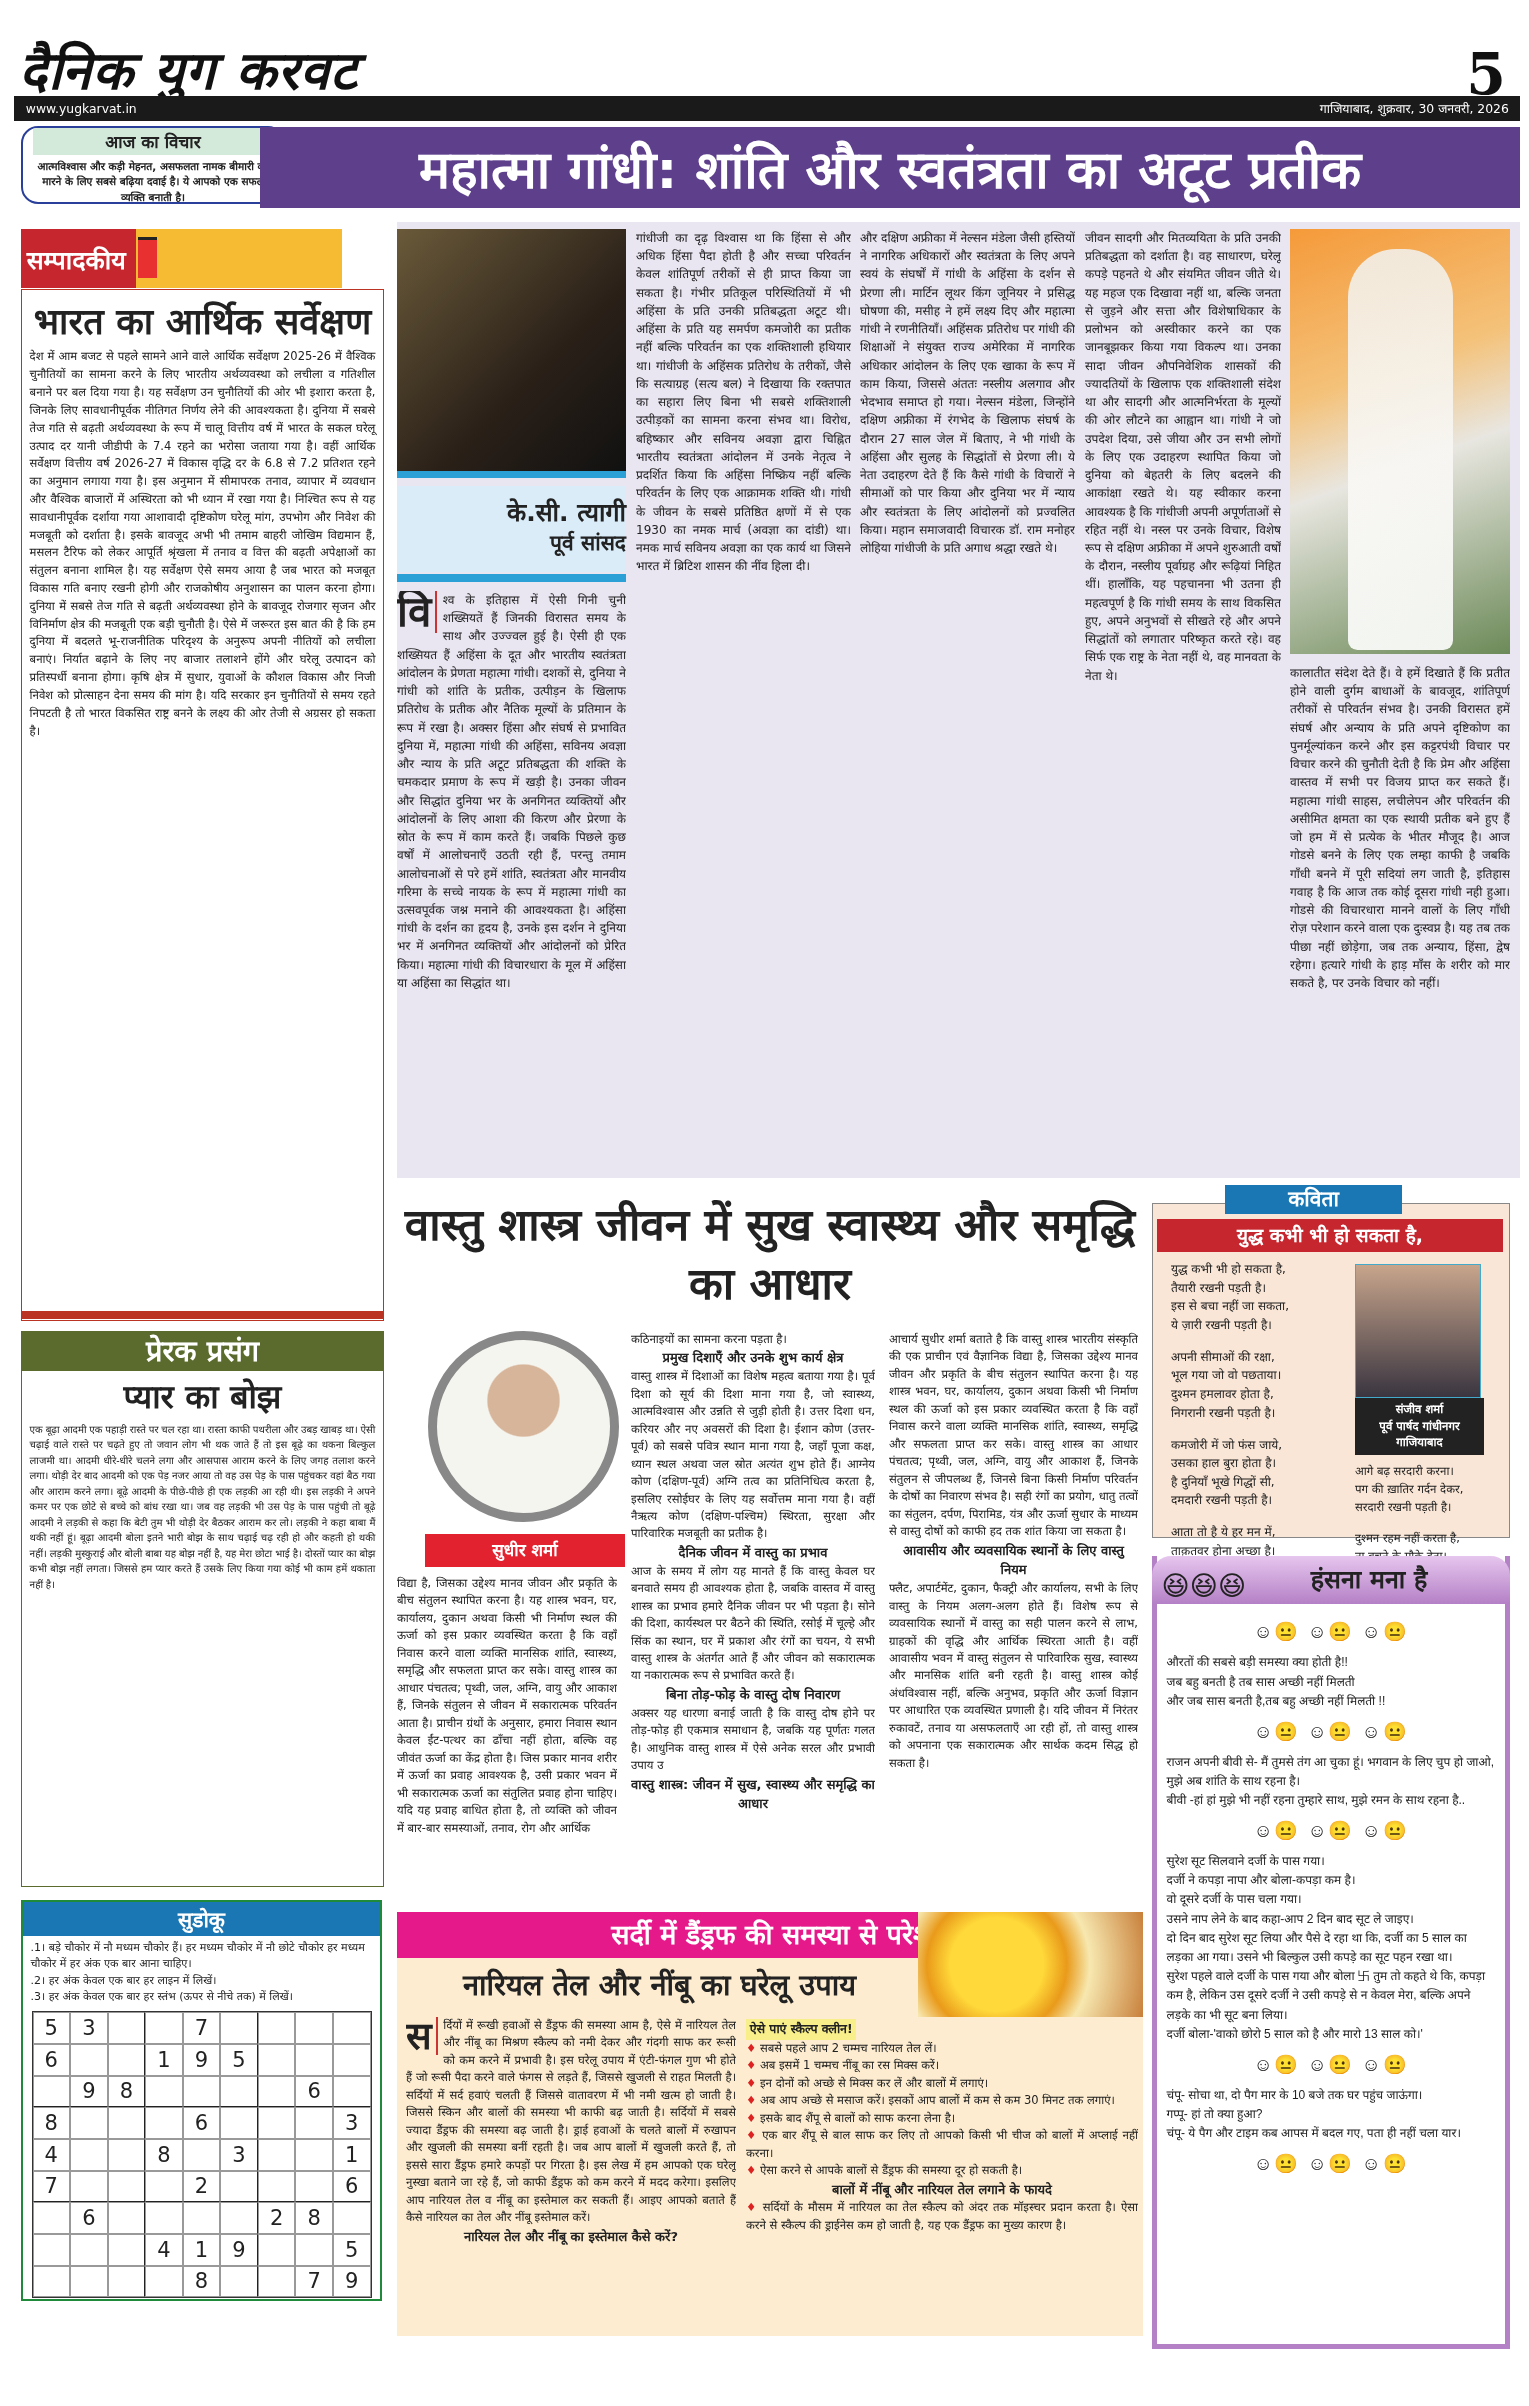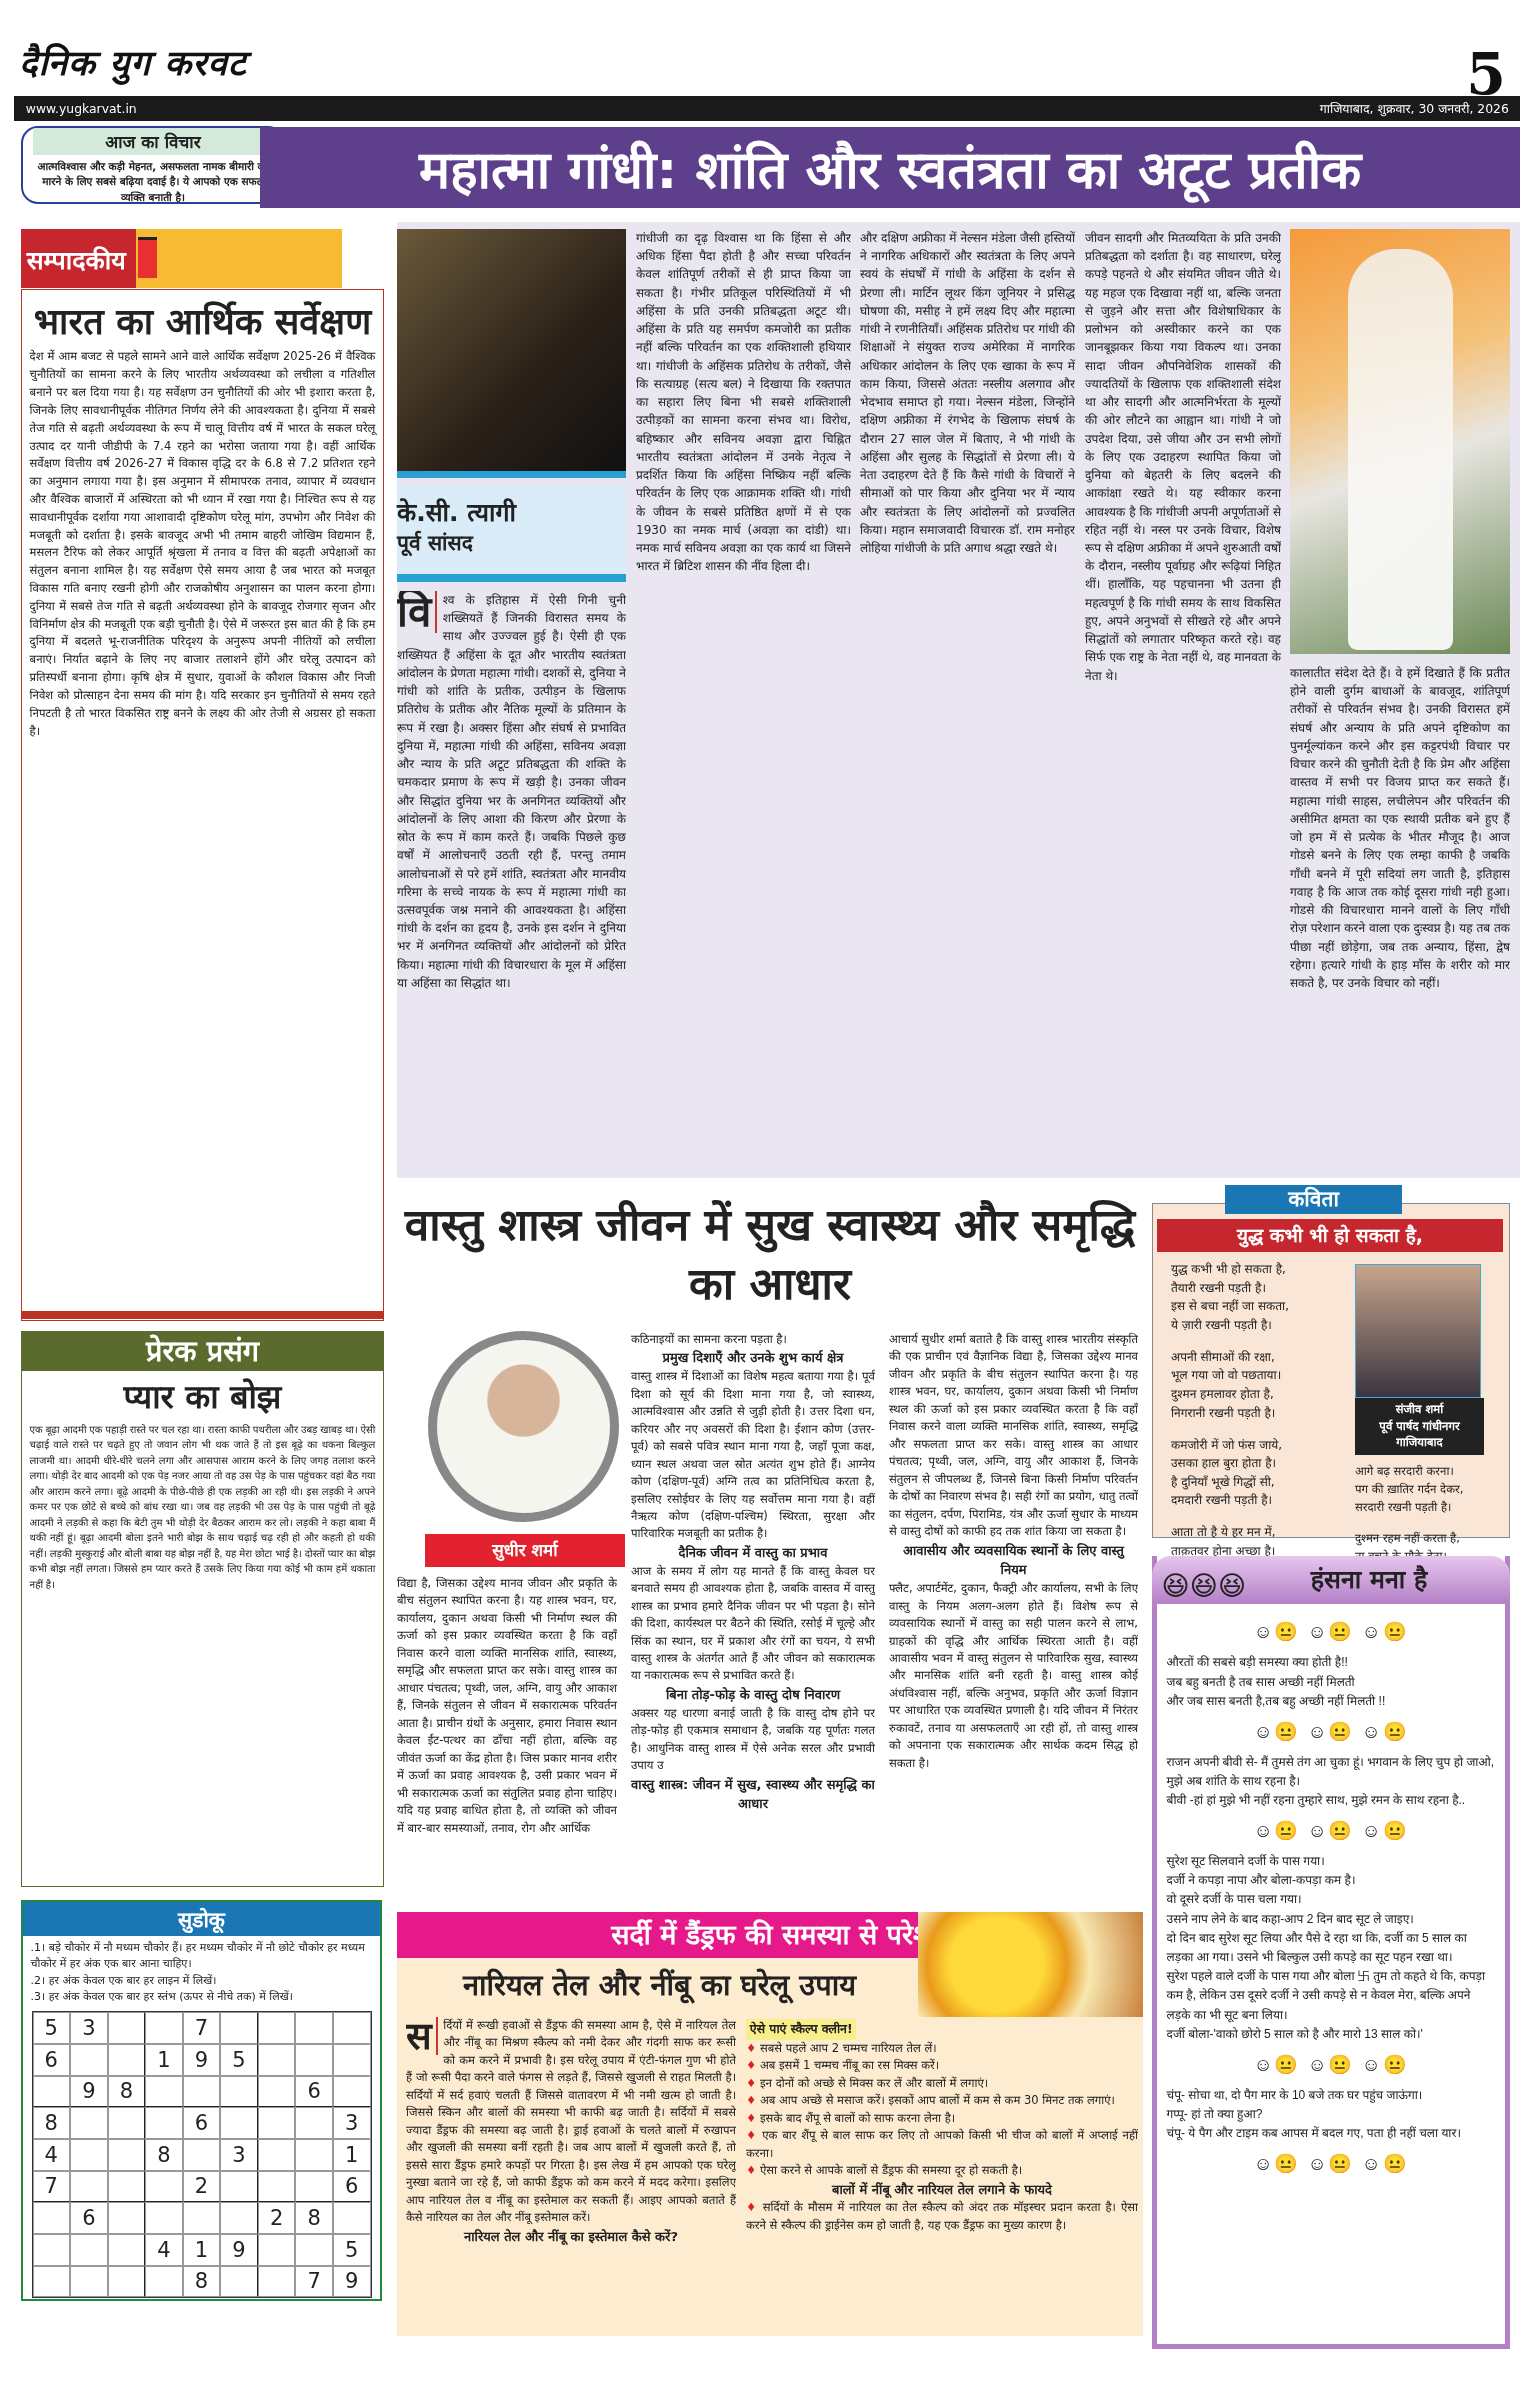--- a/index.html
+++ b/index.html
@@ -1,18 +1,18 @@
 <!DOCTYPE html>
 <html><head>
 <meta charset="utf-8">
 <style>
 *{box-sizing:border-box;margin:0;padding:0}
 body{width:1529px;height:2407px;background:#fff;font-family:"DejaVu Sans",sans-serif;color:#222;position:relative;overflow:hidden}
 .abs{position:absolute}
-.masthead-title{left:19px;top:38px;font-size:35px;font-weight:bold;color:#111;font-style:italic;letter-spacing:1px}
+.masthead-title{left:19px;top:32px;font-size:53px;font-weight:bold;color:#111;font-style:italic;letter-spacing:1px}
 .page-no{right:23px;top:40px;font-size:57px;font-weight:bold;font-family:"DejaVu Serif",serif;color:#111}
 .topbar{left:14.3px;top:96px;width:1506px;height:25px;background:#1a1a1a;color:#fff;font-size:12.4px;display:flex;justify-content:space-between;align-items:center;padding:0 11.5px}
 .vichar{left:21px;top:126px;width:264px;height:78px;border:2.9px solid #2a3f9a;border-radius:17px;background:#fff;overflow:hidden}
 .vichar-head{background:#d3eadb;margin:0 9.6px;text-align:center;font-size:17px;font-weight:bold;padding:1.9px 0}
 .vichar-text{font-size:10.5px;text-align:center;padding:3.8px 5.7px;line-height:1.5;font-weight:bold}
 .gandhi-banner{left:260px;top:127px;width:1260px;height:81px;background:#5e3f8c;color:#fff;font-size:52px;font-weight:bold;display:flex;align-items:center;justify-content:center;white-space:nowrap}
 .sampadakiya{left:21px;top:229px;width:321px;height:59px;display:flex}
 .sampadakiya .red{background:#c6262e;color:#fff;font-size:25px;font-weight:bold;width:115px;display:flex;align-items:center;padding-left:5.7px;position:relative}
 .sampadakiya .red:after{content:"";position:absolute;right:-21px;top:7.6px;width:19px;height:38px;background:#e83030;border-top:3.8px solid #222}
 .sampadakiya .yellow{background:#f6bb33;flex:1}
@@ -24,21 +24,21 @@
 .prerak-head{left:21px;top:1331px;width:363px;height:40px;background:#5b6b2e;color:#fff;font-size:29px;font-weight:bold;text-align:center;line-height:40px}
 .prerak{left:21px;top:1371px;width:363px;height:516px;border:1.9px solid #5b6b2e;border-top:none;padding:0 7.6px}
 .prerak h2{font-size:32.5px;text-align:center;margin:1.9px 0 3.8px;font-weight:bold}
 .prerak .body-text{font-size:10px;font-family:"Liberation Sans",sans-serif}
 .sudoku-box{left:21px;top:1900px;width:361px;height:401px;border:2.9px solid #1e8a3a}
 .sudoku-head{background:#1a77b4;color:#fff;font-size:21px;text-align:center;margin:0 0 3.8px;padding:2.9px 0;font-weight:bold}
 .sudoku-rules{font-size:11px;padding:0 7.6px;line-height:1.5}
 .sudoku-grid{margin:5.7px auto 0;width:340px;height:287px;display:grid;grid-template-columns:repeat(9,1fr);border:1.9px solid #333}
 .sudoku-grid div{border:1px solid #999;font-size:21px;display:flex;align-items:center;justify-content:center;color:#222;font-family:"DejaVu Sans",sans-serif}
 .author-photo{left:397px;top:229px;width:229px;height:249px;background:linear-gradient(135deg,#6a5a3a,#2a2018 60%,#111);border-bottom:7.6px solid #2aa0d6}
-.author-cap{left:397px;top:486px;width:229px;height:86px;background:#d9ecf8;text-align:left}
+.author-cap{left:397px;top:486px;width:229px;height:86px;background:#d9ecf8;text-align:right}
 .author-cap .n{font-size:25px;font-weight:bold;padding-top:7.6px}
 .author-cap .d{font-size:21px;font-weight:bold}
 .cap-bar{left:397px;top:574px;width:229px;height:7.6px;background:#2aa0d6}
 .gandhi-area{left:397px;top:222px;width:1123px;height:956px;background:#e9e5f1}
 .col{font-size:12px;line-height:1.52;text-align:justify}
 .gandhi-img{left:1290px;top:229px;width:220px;height:425px;background:linear-gradient(160deg,#f59a3a 0%,#f4c27a 35%,#e8e6e0 55%,#6c8a58 100%)}
 .gandhi-figure{left:1348px;top:249px;width:105px;height:401px;background:linear-gradient(#f2efe8,#fff);border-radius:48px 48px 9.6px 9.6px;opacity:.9}
 .drop{float:left;font-size:42px;font-weight:bold;line-height:1;margin-right:5.7px;border-right:2.9px solid #c33;padding-right:3.8px}
 .vastu-title{left:397px;top:1195px;width:746px;height:129px;text-align:center;font-size:44px;font-weight:bold;line-height:1.35}
 .sudhir-photo{left:428px;top:1331px;width:191px;height:191px;border-radius:50%;border:9.6px solid #888;background:radial-gradient(circle at 50% 35%,#d7b59a 0 25%,#f5f5f0 26% 100%)}

